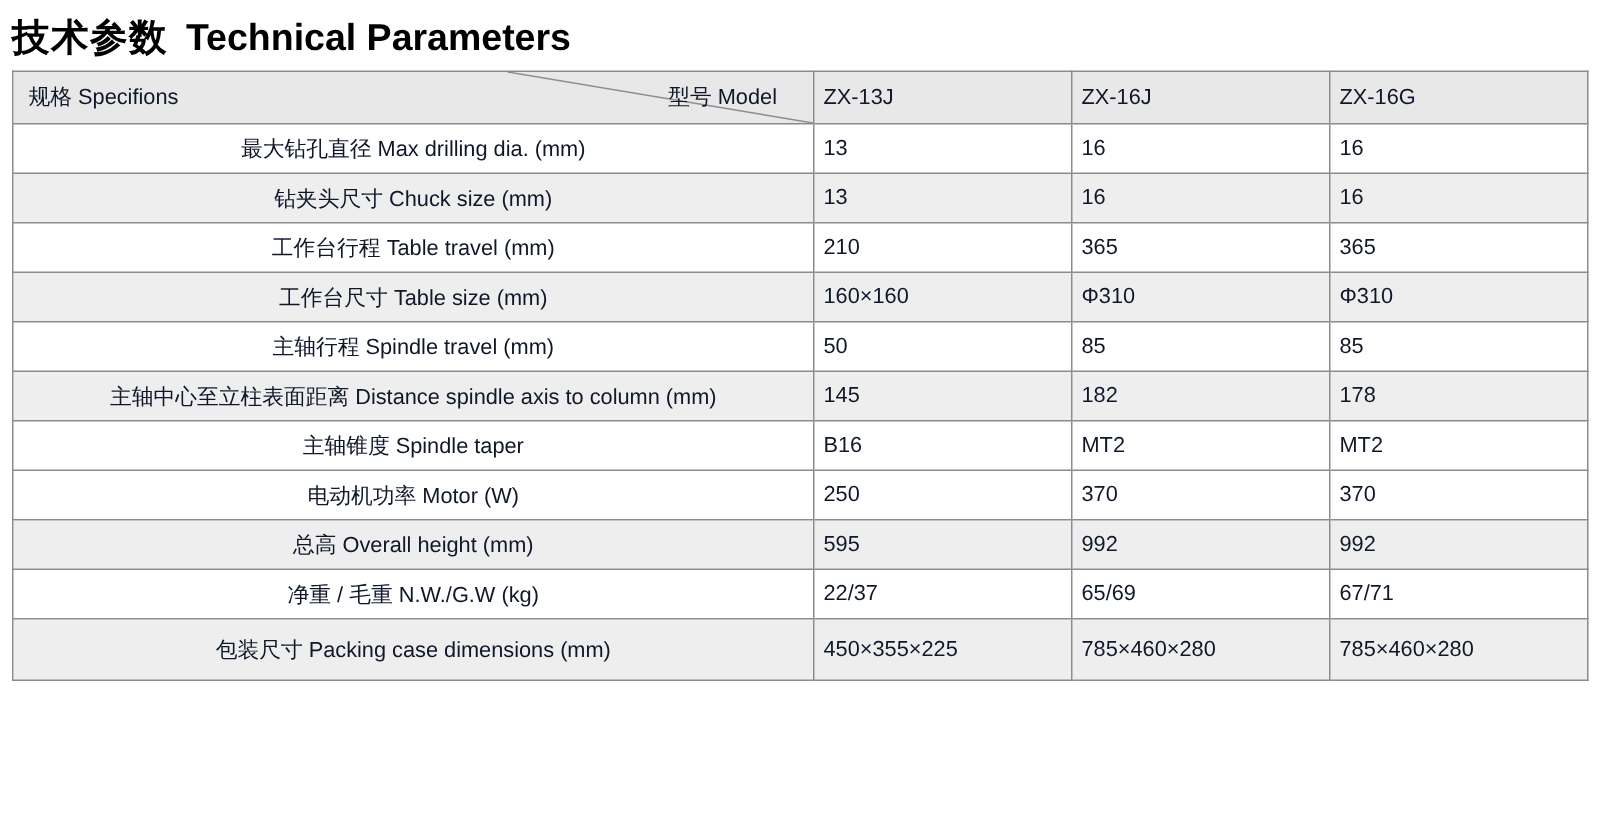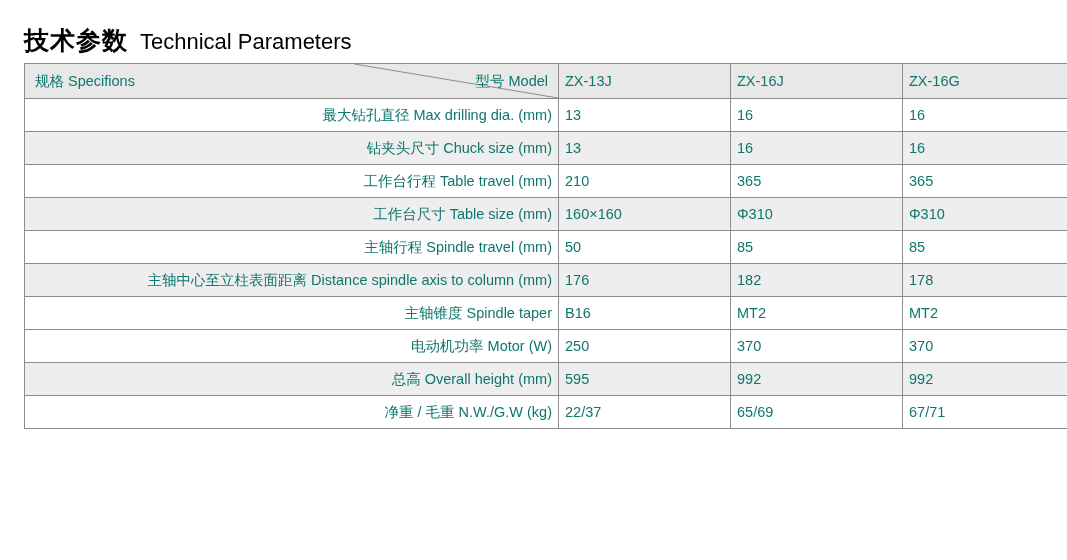--- a/index.html
+++ b/index.html
@@ -12,55 +12,55 @@
     background: #ffffff;
     font-family: "Liberation Sans", sans-serif;
     color: #111111;
     overflow: hidden;
   }
   .page {
     position: relative;
     width: 1067px;
     height: 560px;
     box-sizing: border-box;
-    padding: 16px;
+    padding: 0;
   }
   .title-row {
     display: flex;
     align-items: baseline;
     padding: 8px 0 6px 8px;
     gap: 12px;
   }
   .title-cn {
     font-size: 25px;
     font-weight: bold;
     letter-spacing: 1px;
     color: #000;
   }
   .title-en {
-    font-size: 22px;
-    font-weight: normal;
+    font-size: 25px;
+    font-weight: bold;
     color: #000;
   }
   table.spec {
     border-collapse: collapse;
     width: 1051px;
     margin-left: 8px;
     table-layout: fixed;
     border: 1px solid #8c8c8c;
   }
   table.spec td {
     border: 1px solid #8c8c8c;
     font-size: 14.5px;
     height: 32px;
     padding: 0 6px;
-    color: #0f766e;
+    color: #0f172a;
   }
   td.label {
-    text-align: right;
+    text-align: center;
     padding-left: 10px;
     white-space: nowrap;
     overflow: hidden;
     margin-top: 44px;
   }
   td.val {
     text-align: left;
   }
   tr.alt td {
     background: #eeeeee;
@@ -88,21 +88,21 @@
   .hdr-split .spec-label {
     position: absolute;
     left: 10px;
     top: 50%;
     transform: translateY(-50%);
     font-size: 14.5px;
     z-index: 2;
   }
   .hdr-split .model-label {
     position: absolute;
-    right: 10px;
+    right: 24px;
     top: 50%;
     transform: translateY(-50%);
     font-size: 14.5px;
     z-index: 2;
   }
   .col-label { width: 534px; }
   .col-v { width: 172px; }
   tr.last td {
     height: 40px;
   }
@@ -168,21 +168,21 @@
 
       <tr class="plain">
         <td class="label">主轴行程  Spindle travel (mm)</td>
         <td class="val">50</td>
         <td class="val">85</td>
         <td class="val">85</td>
       </tr>
 
       <tr class="alt">
         <td class="label">主轴中心至立柱表面距离  Distance spindle axis to column (mm)</td>
-        <td class="val">176</td>
+        <td class="val">145</td>
         <td class="val">182</td>
         <td class="val">178</td>
       </tr>
 
       <tr class="plain">
         <td class="label">主轴锥度  Spindle taper</td>
         <td class="val">B16</td>
         <td class="val">MT2</td>
         <td class="val">MT2</td>
       </tr>
@@ -204,16 +204,22 @@
         <td class="val">992</td>
       </tr>
 
       <tr class="plain">
         <td class="label">净重 / 毛重  N.W./G.W (kg)</td>
         <td class="val">22/37</td>
         <td class="val">65/69</td>
         <td class="val">67/71</td>
       </tr>
 
+      <tr class="alt last">
+        <td class="label">包装尺寸  Packing case dimensions (mm)</td>
+        <td class="val">450×355×225</td>
+        <td class="val">785×460×280</td>
+        <td class="val">785×460×280</td>
+      </tr>
     </tbody>
   </table>
 
 </div>
 
 </body></html>

